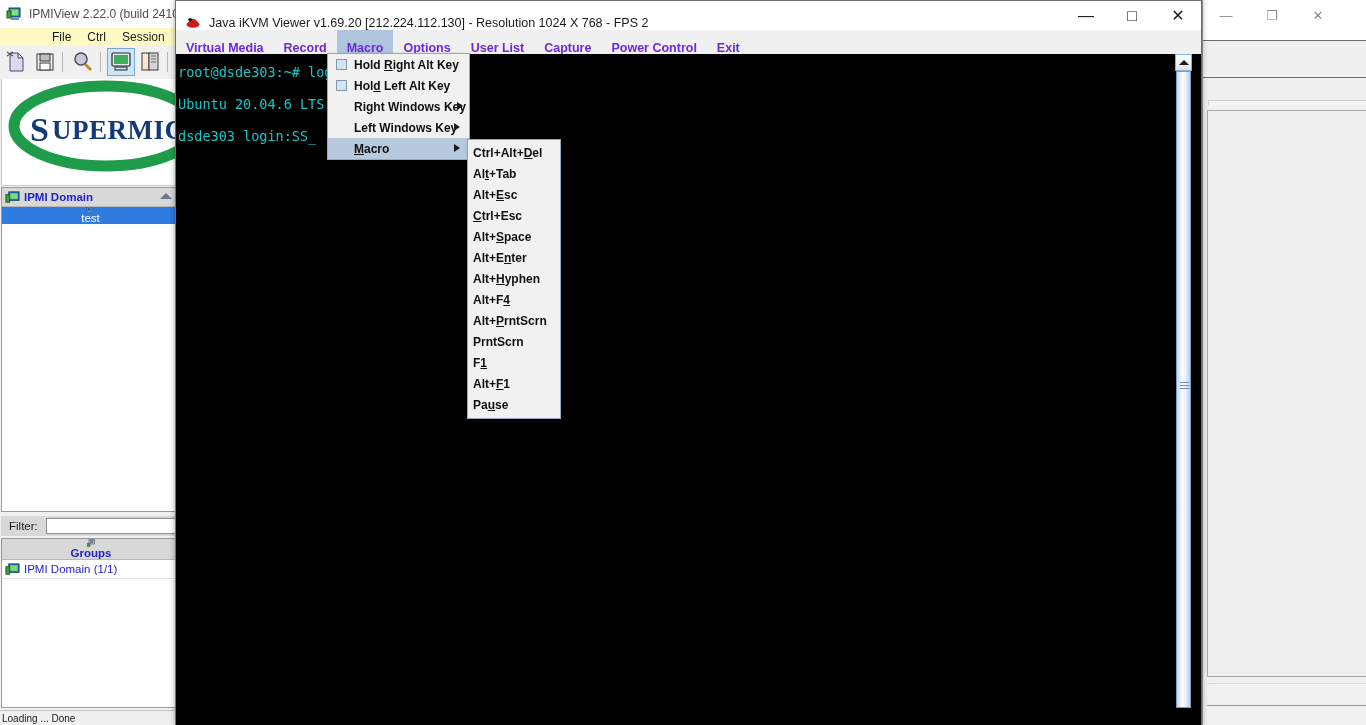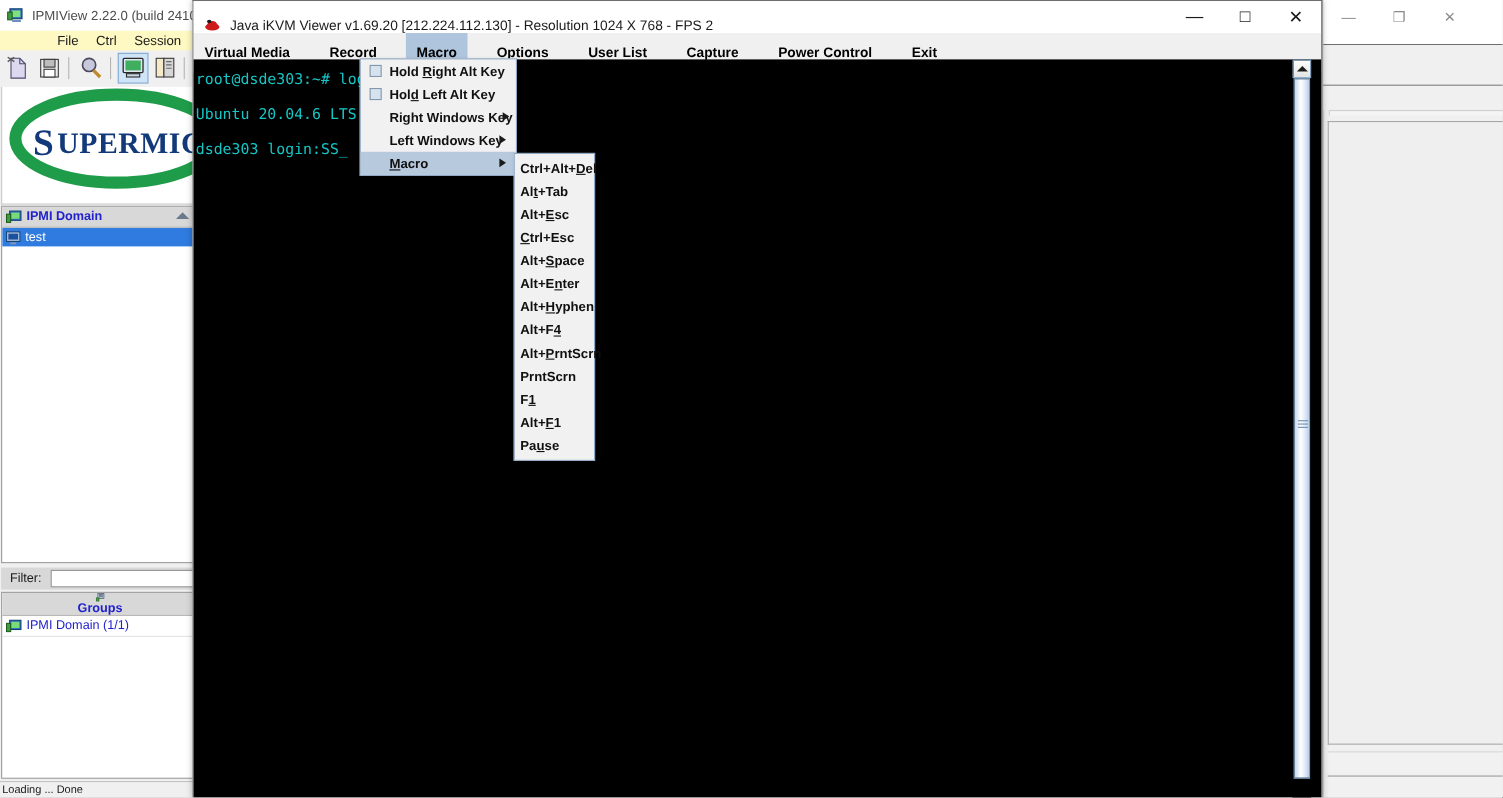--- a/index.html
+++ b/index.html
@@ -127,21 +127,21 @@
   }
   .tree-sort {
     position: absolute; right: 4px; top: 5px;
     width: 0; height: 0;
     border-left: 6px solid transparent;
     border-right: 6px solid transparent;
     border-bottom: 6px solid #6a7a8a;
   }
   .tree-row {
     height: 17px; display: flex; align-items: center;
-    font-size: 11.5px; padding-left: 3px;
+    font-size: 11.5px; padding-left: 3px; flex-direction: column;
   }
   .tree-row.sel { background: #2f7be0; color: #ffffff; }
 
   #ipmi-filter {
     position: absolute; left: 1px; top: 516px; width: 176px; height: 20px;
     display: flex; align-items: center; background: #d8d8d8;
   }
   #ipmi-filter .flabel {
     font-size: 11.5px; color: #1a1a1a; padding: 0 8px 0 8px;
   }
@@ -202,21 +202,21 @@
   }
   #kvm-wincontrols .wbtn {
     width: 46px; height: 29px; display: flex;
     align-items: center; justify-content: center;
     color: #1a1a1a;
   }
   #kvm-menubar {
     position: absolute; left: 0; top: 29px; width: 1025px; height: 36px;
     background: #f0f0f0;
     display: flex; align-items: stretch;
-    font-size: 12.5px; font-weight: bold; color: #000000; gap: 16px;
+    font-size: 12.5px; font-weight: bold; color: #6d28d9;
   }
   #kvm-menubar .mi {
     display: flex; align-items: center; padding: 0 10px;
     white-space: nowrap;
   }
   #kvm-menubar .mi.active { background: #aec5dd; }
 
   #kvm-screen {
     position: absolute; left: 0px; top: 53px;
     width: 1025px; height: 671px;
@@ -294,21 +294,21 @@
     width: 0; height: 0;
     border-top: 4px solid transparent;
     border-bottom: 4px solid transparent;
     border-left: 6px solid #1a1a1a;
   }
   #macro-menu .arrow.far { right: 9px; }
 
   
   #macro-submenu {
     position: absolute; left: 467px; top: 139px;
-    width: 74px;
+    width: 94px;
     background: #f1f1f1;
     border: 1px solid #8fa8c4;
     box-sizing: border-box;
     z-index: 45;
     box-shadow: 2px 2px 4px rgba(0,0,0,0.35);
     padding: 2px 0 3px 0;
   }
   #macro-submenu .srow {
     height: 21px; display: flex; align-items: center;
     font-size: 12px; font-weight: bold; color: #101010;

